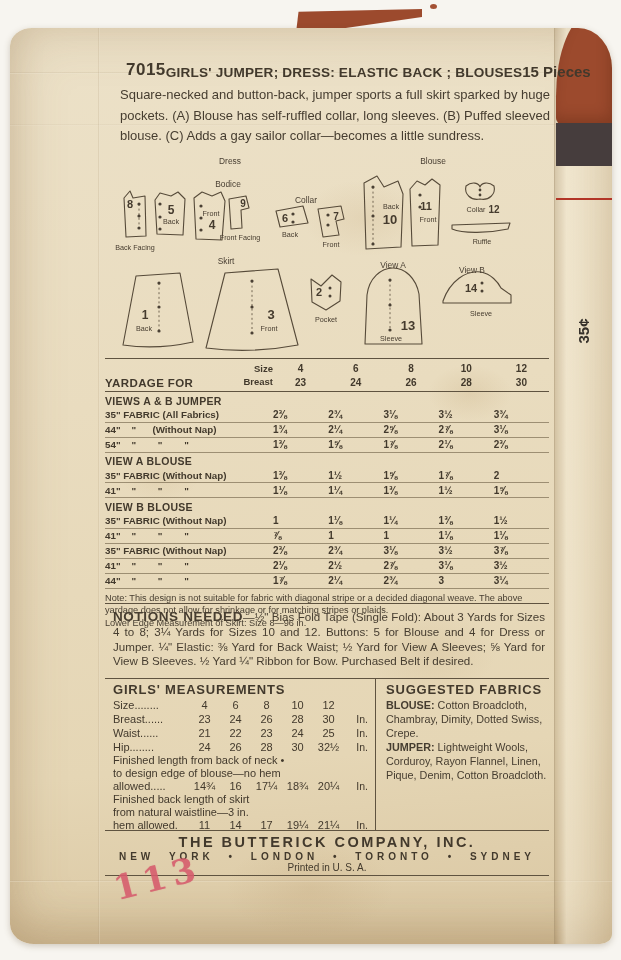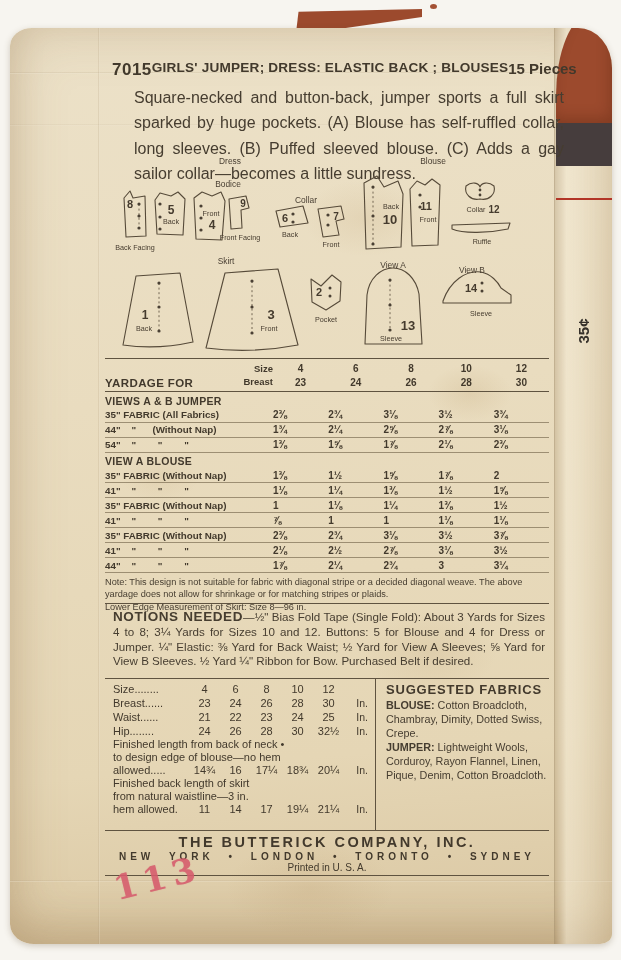--- a/index.html
+++ b/index.html
@@ -32,26 +32,26 @@
   .dark-band{position:absolute;left:546px;top:95px;width:58px;height:43px;background:#463d3d;}
   .red-line{position:absolute;left:546px;top:170px;width:57px;height:2px;background:#b23527;}
   .price{position:absolute;left:558px;top:288px;width:44px;height:30px;
     transform:rotate(-90deg);transform-origin:center;
     font-size:15px;font-weight:bold;color:#35302a;text-align:center;}
   
   .rust-wedge{position:absolute;left:296px;top:7px;width:126px;height:26px;background:#9c4a2d;
     clip-path:polygon(0% 100%, 2% 18%, 100% 8%, 100% 38%, 12% 100%);}
   .rust-speck{position:absolute;left:430px;top:4px;width:7px;height:5px;background:#a35134;border-radius:50%;}
   
-  .hdr{position:absolute;left:102px;top:32px;width:436px;display:flex;align-items:flex-start;
+  .hdr{position:absolute;left:116px;top:32px;width:436px;display:flex;align-items:flex-end;
     justify-content:space-between;white-space:nowrap;}
   .hdr .num{font-size:17px;font-weight:bold;letter-spacing:.5px;}
   .hdr .ttl{font-size:13.6px;font-weight:bold;letter-spacing:.2px;}
   .hdr .pcs{font-size:15px;font-weight:bold;}
-  .desc{position:absolute;left:124px;top:57px;width:430px;font-size:16px;line-height:1.58;
+  .desc{position:absolute;left:110px;top:57px;width:430px;font-size:13px;line-height:1.58;
     text-align:justify;color:#463d30;}
   
   .diag{position:absolute;left:90px;top:126px;width:440px;height:206px;}
   svg{font-family:"Liberation Sans",sans-serif;}
   .pc{fill:none;stroke:#564a39;stroke-width:1.1;stroke-linejoin:round;}
   .dashln{stroke:#564a39;stroke-width:.8;stroke-dasharray:2,2.6;}
   .dot{fill:#4a4034;}
   .glabel{font-size:8.4px;fill:#4a4034;text-anchor:middle;}
   .pnum{font-weight:bold;fill:#453b2e;text-anchor:middle;}
   .pname{font-size:7.2px;fill:#453b2e;text-anchor:middle;}
@@ -299,20 +299,21 @@
       </div>
       <div class="yrow">
         <span class="yl">41"    "        "        "</span>
         <span class="yv">1⅛</span>
           <span class="yv">1¼</span>
           <span class="yv">1⅜</span>
           <span class="yv">1½</span>
           <span class="yv">1⅝</span>
       </div>
 
+      <div class="ysec-title">VIEW B   BLOUSE</div>
       <div class="yrow">
         <span class="yl">35" FABRIC (Without Nap)</span>
         <span class="yv">1</span>
           <span class="yv">1⅛</span>
           <span class="yv">1¼</span>
           <span class="yv">1⅜</span>
           <span class="yv">1½</span>
       </div>
       <div class="yrow">
         <span class="yl">41"    "        "        "</span>
@@ -353,20 +354,21 @@
         <p>Lower Edge Measurement of Skirt: Size 8—96 in.</p>
       </div>
     </div>
 
     <div class="notions">
       <div class="txt"><b>NOTIONS NEEDED</b><span>—½" Bias Fold Tape (Single Fold): About 3 Yards for Sizes 4 to 8; 3¼ Yards for Sizes 10 and 12. Buttons: 5 for Blouse and 4 for Dress or Jumper. ¼" Elastic: ⅜ Yard for Back Waist; ½ Yard for View A Sleeves; ⅝ Yard for View B Sleeves. ½ Yard ¼" Ribbon for Bow. Purchased Belt if desired.</span></div>
     </div>
 
     <div class="cols">
       <div class="colL">
+        <div class="mhead">GIRLS' MEASUREMENTS</div>
         <div class="mrow">
           <span class="ml">Size........</span>
           <span class="mv">4</span>
             <span class="mv">6</span>
             <span class="mv">8</span>
             <span class="mv">10</span>
             <span class="mv">12</span>
           <span class="mu"></span>
         </div>
         <div class="mrow">

